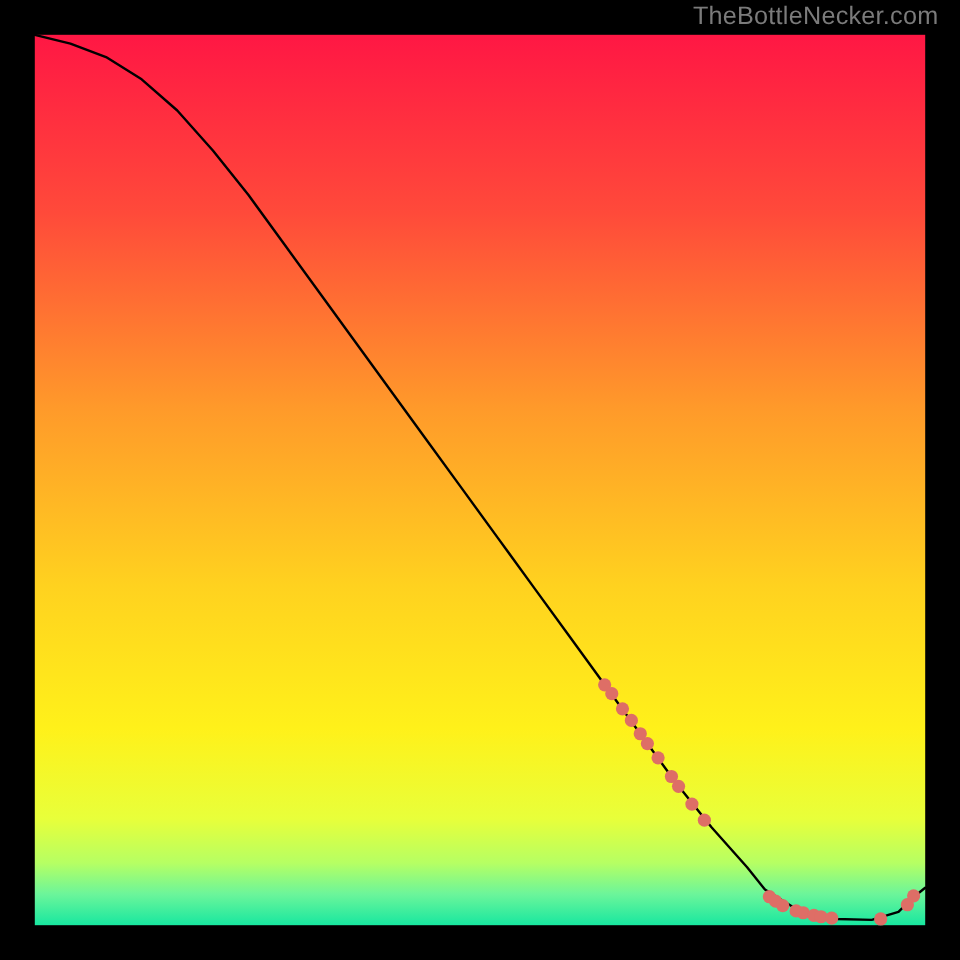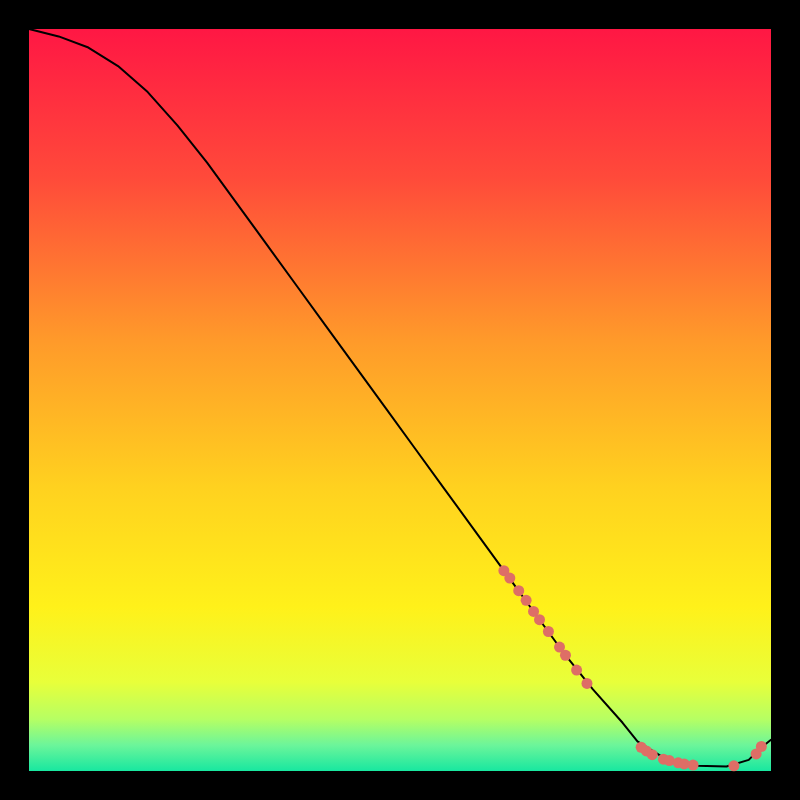--- a/index.html
+++ b/index.html
@@ -68,13 +68,14 @@
       <circle cx="652.28" cy="754.68" r="5.5" fill="#de6e66"></circle>
       <circle cx="663.41" cy="759.13" r="5.5" fill="#de6e66"></circle>
       <circle cx="669.35" cy="760.61" r="5.5" fill="#de6e66"></circle>
       <circle cx="678.25" cy="762.84" r="5.5" fill="#de6e66"></circle>
       <circle cx="684.19" cy="763.95" r="5.5" fill="#de6e66"></circle>
       <circle cx="693.09" cy="765.06" r="5.5" fill="#de6e66"></circle>
       <circle cx="733.90" cy="765.81" r="5.5" fill="#de6e66"></circle>
       <circle cx="756.16" cy="753.93" r="5.5" fill="#de6e66"></circle>
       <circle cx="761.35" cy="746.51" r="5.5" fill="#de6e66"></circle>
     </svg>
+  <div class="watermark">TheBottleNecker.com</div>
 </div>
 
 </body></html>

